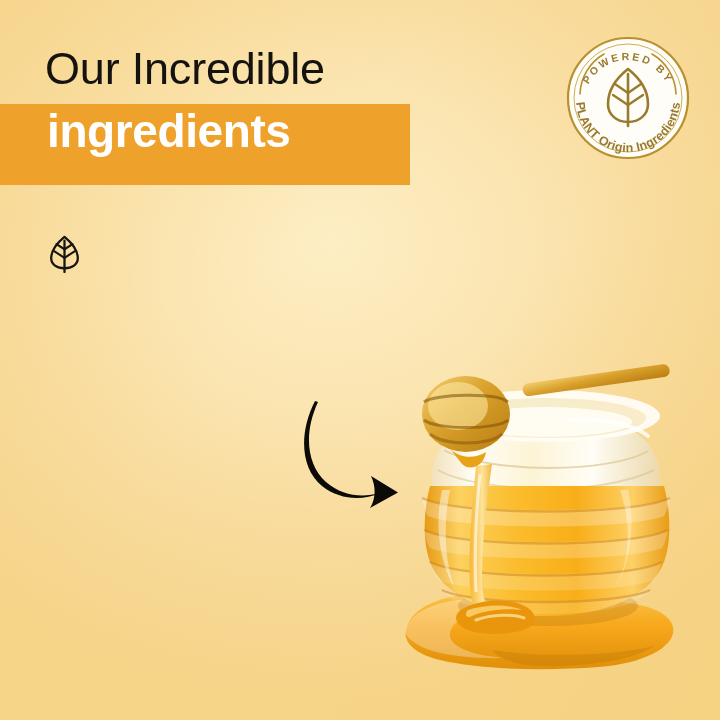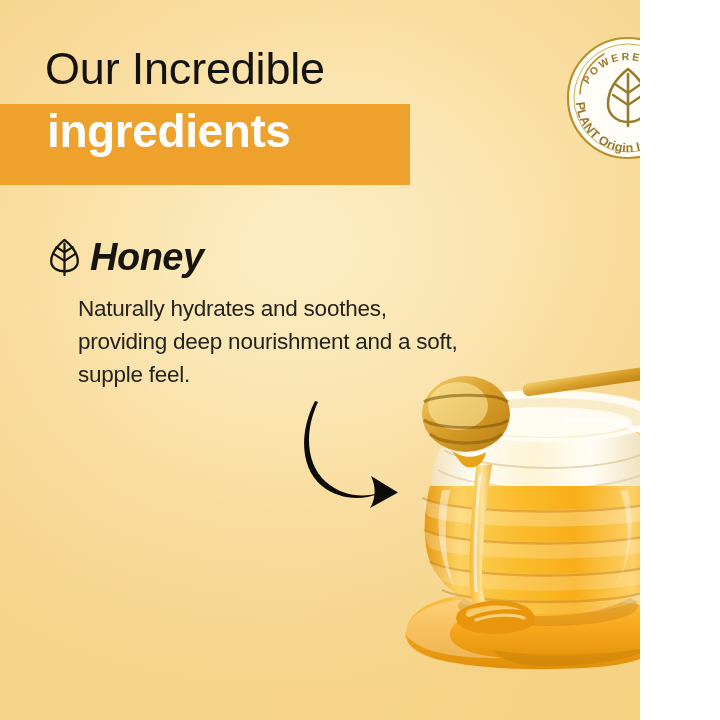--- a/index.html
+++ b/index.html
@@ -5,21 +5,21 @@
   * { margin:0; padding:0; box-sizing:border-box; }
 
   html, body {
     width:720px; height:720px;
     overflow:hidden;
     font-family:"Liberation Sans", sans-serif;
   }
 
   #canvas {
     position:relative;
-    width:640px; height:720px;
+    width:720px; height:720px;
     background:
       radial-gradient(ellipse 560px 460px at 46% 34%,
         #fdeec4 0%, #fbe6b3 32%, #f9ddA0 58%, #f7d893 78%, #f6d488 100%);
     overflow:hidden;
   }
   #canvas::after{
     content:"";
     position:absolute; inset:0;
     background:linear-gradient(120deg, rgba(246,210,130,.30) 0%, rgba(255,255,255,0) 38%, rgba(255,255,255,0) 62%, rgba(245,205,120,.34) 100%);
     pointer-events:none;
@@ -145,24 +145,22 @@
 
   <div class="ing-title-row">
     <svg class="leaf-mark" viewBox="0 0 34 40" xmlns="http://www.w3.org/2000/svg">
       <path d="M17,2 C28,11 31,19 31,24.5 C31,31 25,35 17,35 C9,35 3,31 3,24.5 C3,19 6,11 17,2 Z" fill="none" stroke="#17150f" stroke-width="2.4" stroke-linejoin="round"></path>
       <line x1="17" y1="6" x2="17" y2="39" stroke="#17150f" stroke-width="2.4" stroke-linecap="round"></line>
       <line x1="17" y1="15" x2="8.5" y2="9.5" stroke="#17150f" stroke-width="2.2" stroke-linecap="round"></line>
       <line x1="17" y1="15" x2="25.5" y2="9.5" stroke="#17150f" stroke-width="2.2" stroke-linecap="round"></line>
       <line x1="17" y1="24" x2="6" y2="17" stroke="#17150f" stroke-width="2.2" stroke-linecap="round"></line>
       <line x1="17" y1="24" x2="28" y2="17" stroke="#17150f" stroke-width="2.2" stroke-linecap="round"></line>
     </svg>
-    <span class="ing-title">Honey</span>
-  </div>
-
-  <p class="ing-desc">Naturally hydrates and soothes, providing deep nourishment and a soft, supple feel.</p>
+  </div>
+
 
   <div class="arrow">
     <svg viewBox="0 0 118 112" xmlns="http://www.w3.org/2000/svg">
       <path d="M18,4 C4,34 6,66 26,84 C42,98 62,100 80,95
                C62,103 40,102 22,88 C0,70 -1,34 15,3 Z" fill="#0b0a07"></path>
       <path d="M71,78 L98,94.5 L70,110 C76,101 76,88 71,78 Z" fill="#0b0a07"></path>
     </svg>
   </div>
 
   <div class="jar-wrap">

